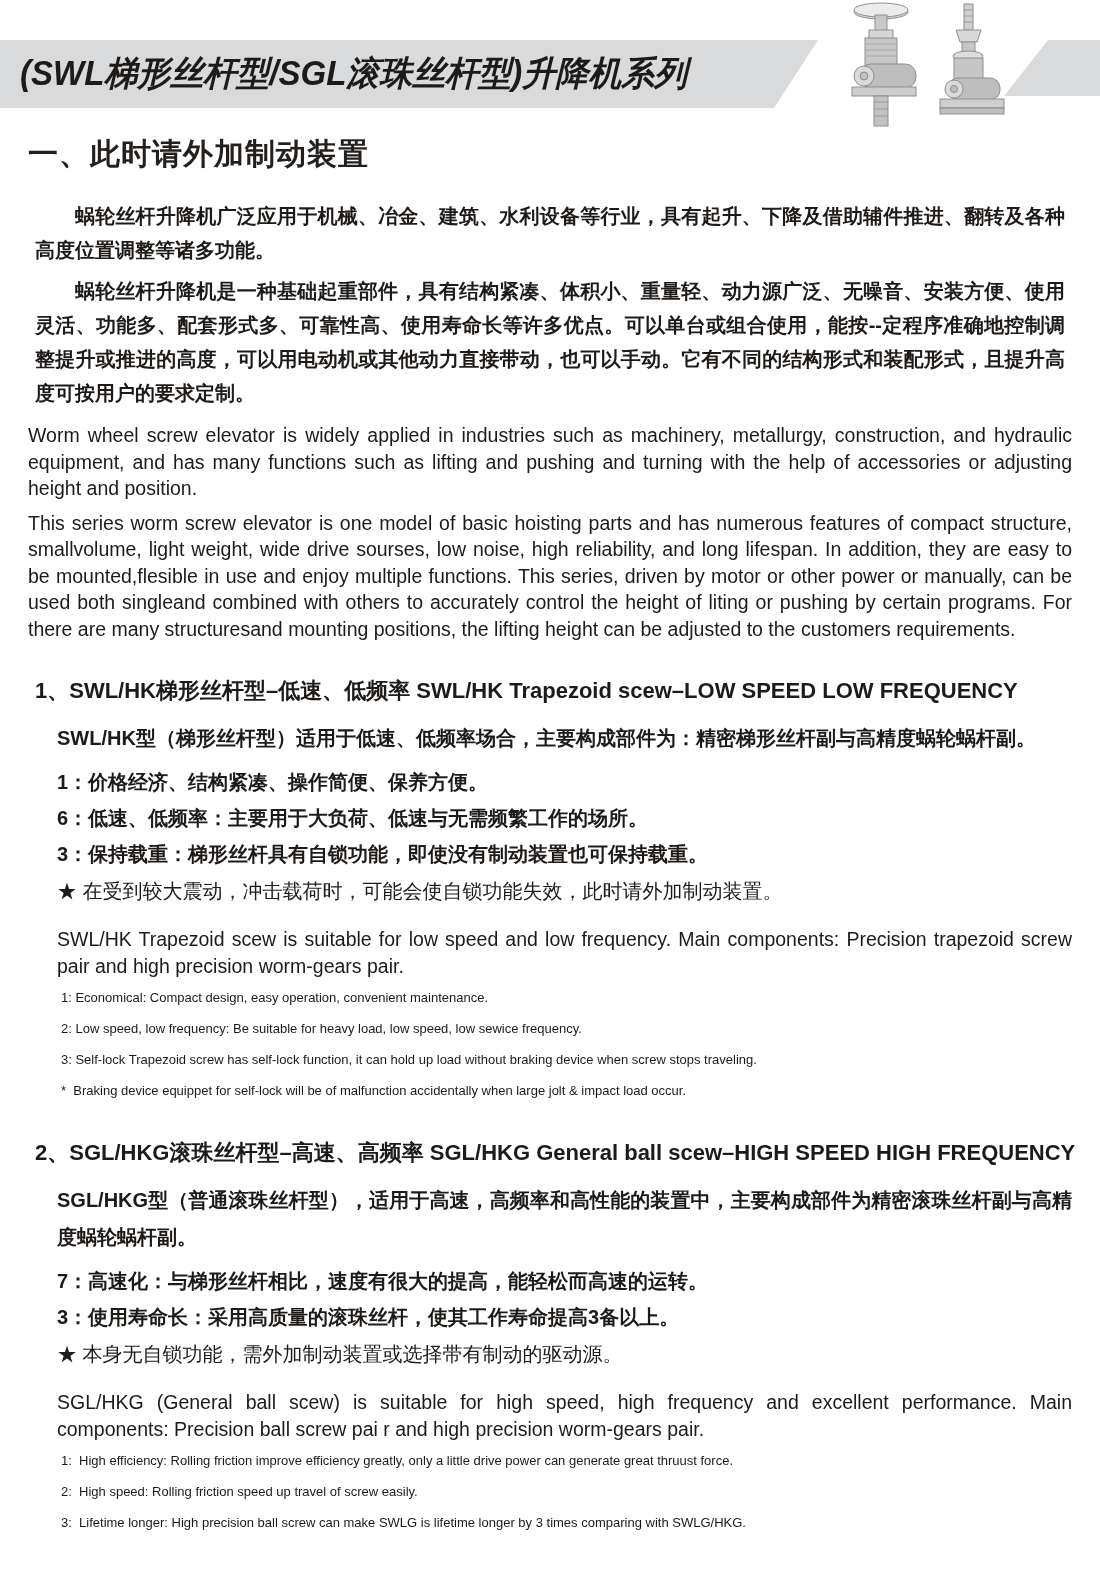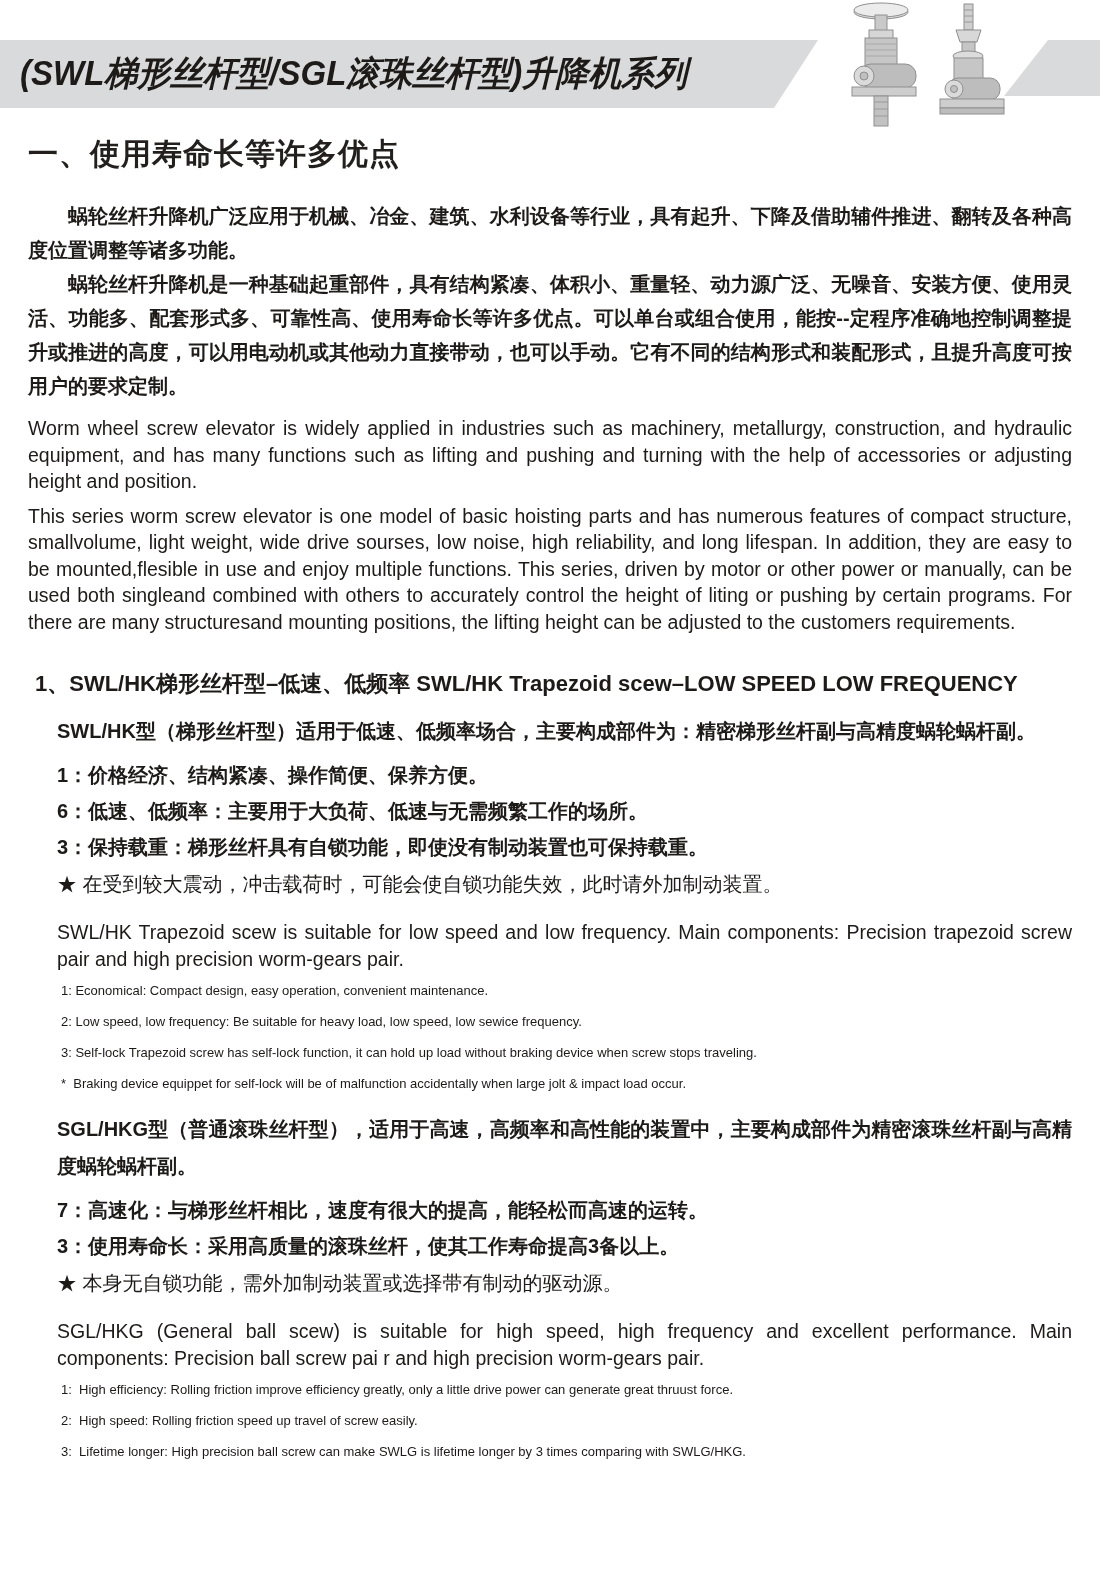--- a/index.html
+++ b/index.html
@@ -39,21 +39,21 @@
   
   .content {
     position:absolute; top:134px; left:28px; right:28px;
   }
   .page-title {
     font-size:30px; font-weight:bold; letter-spacing:1px;
     margin:0 0 24px 0; color:#231f1d;
   }
   .cn-p {
     font-size:20px; font-weight:600; line-height:34px;
-    text-align:justify; text-indent:2em; margin:0;
+    text-align:justify; text-indent:2em; margin:7px;
   }
   .en-p {
     font-size:19.5px; font-weight:400; line-height:26.5px;
     text-align:justify; margin:8px 0 0 0;
   }
   .en-p.first { margin-top:12px; }
 
   .sec-heading {
     font-size:22px; font-weight:bold; margin:34px 0 0 7px; color:#1d1a18;
     white-space:nowrap;
@@ -121,21 +121,21 @@
     <rect x="112" y="76" width="52" height="22" rx="10" fill="#bdbdbd"></rect>
     <circle cx="118" cy="87" r="9" fill="#dadada"></circle>
     <circle cx="118" cy="87" r="3.5" fill="#bfbfbf"></circle>
     <rect x="104" y="97" width="64" height="9" fill="#cecece"></rect>
     <rect x="104" y="106" width="64" height="6" fill="#bdbdbd"></rect>
   </g>
 </svg>
 
 <div class="content">
 
-  <h1 class="page-title">一、使用寿命长等许多优点</h1>
+  <h1 class="page-title">一、此时请外加制动装置</h1>
 
   <p class="cn-p">蜗轮丝杆升降机广泛应用于机械、冶金、建筑、水利设备等行业，具有起升、下降及借助辅件推进、翻转及各种高度位置调整等诸多功能。</p>
   <p class="cn-p">蜗轮丝杆升降机是一种基础起重部件，具有结构紧凑、体积小、重量轻、动力源广泛、无噪音、安装方便、使用灵活、功能多、配套形式多、可靠性高、使用寿命长等许多优点。可以单台或组合使用，能按--定程序准确地控制调整提升或推进的高度，可以用电动机或其他动力直接带动，也可以手动。它有不同的结构形式和装配形式，且提升高度可按用户的要求定制。</p>
 
   <p class="en-p first">Worm wheel screw elevator is widely applied in industries such as machinery, metallurgy, construction, and hydraulic equipment, and has many functions such as lifting and pushing and turning with the help of accessories or adjusting height and position.</p>
   <p class="en-p">This series worm screw elevator is one model of basic hoisting parts and has numerous features of compact structure, smallvolume, light weight, wide drive sourses, low noise, high reliability, and long lifespan. In addition, they are easy to be mounted,flesible in use and enjoy multiple functions. This series, driven by motor or other power or manually, can be used both singleand combined with others to accurately control the height of liting or pushing by certain programs. For there are many structuresand mounting positions, the lifting height can be adjusted to the customers requirements.</p>
 
   <h2 class="sec-heading">1、SWL/HK梯形丝杆型–低速、低频率 SWL/HK Trapezoid scew–LOW SPEED LOW FREQUENCY</h2>
   <div class="sec-body">
     <p class="sec-cn-intro">SWL/HK型（梯形丝杆型）适用于低速、低频率场合，主要构成部件为：精密梯形丝杆副与高精度蜗轮蜗杆副。</p>
@@ -145,20 +145,21 @@
     <p class="cn-warning">★ 在受到较大震动，冲击载荷时，可能会使自锁功能失效，此时请外加制动装置。</p>
     <div class="sec-en">
       <p class="en-intro">SWL/HK Trapezoid scew is suitable for low speed and low frequency. Main components: Precision trapezoid screw pair and high precision worm-gears pair.</p>
       <p class="en-item">1: Economical: Compact design, easy operation, convenient maintenance.</p>
       <p class="en-item">2: Low speed, low frequency: Be suitable for heavy load, low speed, low sewice frequency.</p>
       <p class="en-item">3: Self-lock Trapezoid screw has self-lock function, it can hold up load without braking device when screw stops traveling.</p>
       <p class="en-note">*  Braking device equippet for self-lock will be of malfunction accidentally when large jolt &amp; impact load occur.</p>
     </div>
   </div>
 
+  <h2 class="sec-heading">2、SGL/HKG滚珠丝杆型–高速、高频率 SGL/HKG General ball scew–HIGH SPEED HIGH FREQUENCY</h2>
   <div class="sec-body">
     <p class="sec-cn-intro">SGL/HKG型（普通滚珠丝杆型），适用于高速，高频率和高性能的装置中，主要构成部件为精密滚珠丝杆副与高精度蜗轮蜗杆副。</p>
     <p class="cn-item">7：高速化：与梯形丝杆相比，速度有很大的提高，能轻松而高速的运转。</p>
     <p class="cn-item">3：使用寿命长：采用高质量的滚珠丝杆，使其工作寿命提高3备以上。</p>
     <p class="cn-warning">★ 本身无自锁功能，需外加制动装置或选择带有制动的驱动源。</p>
     <div class="sec-en">
       <p class="en-intro">SGL/HKG (General ball scew) is suitable for high speed, high frequency and excellent performance. Main components: Precision ball screw pai r and high precision worm-gears pair.</p>
       <p class="en-item">1:  High efficiency: Rolling friction improve efficiency greatly, only a little drive power can generate great thruust force.</p>
       <p class="en-item">2:  High speed: Rolling friction speed up travel of screw easily.</p>
       <p class="en-item">3:  Lifetime longer: High precision ball screw can make SWLG is lifetime longer by 3 times comparing with SWLG/HKG.</p>

